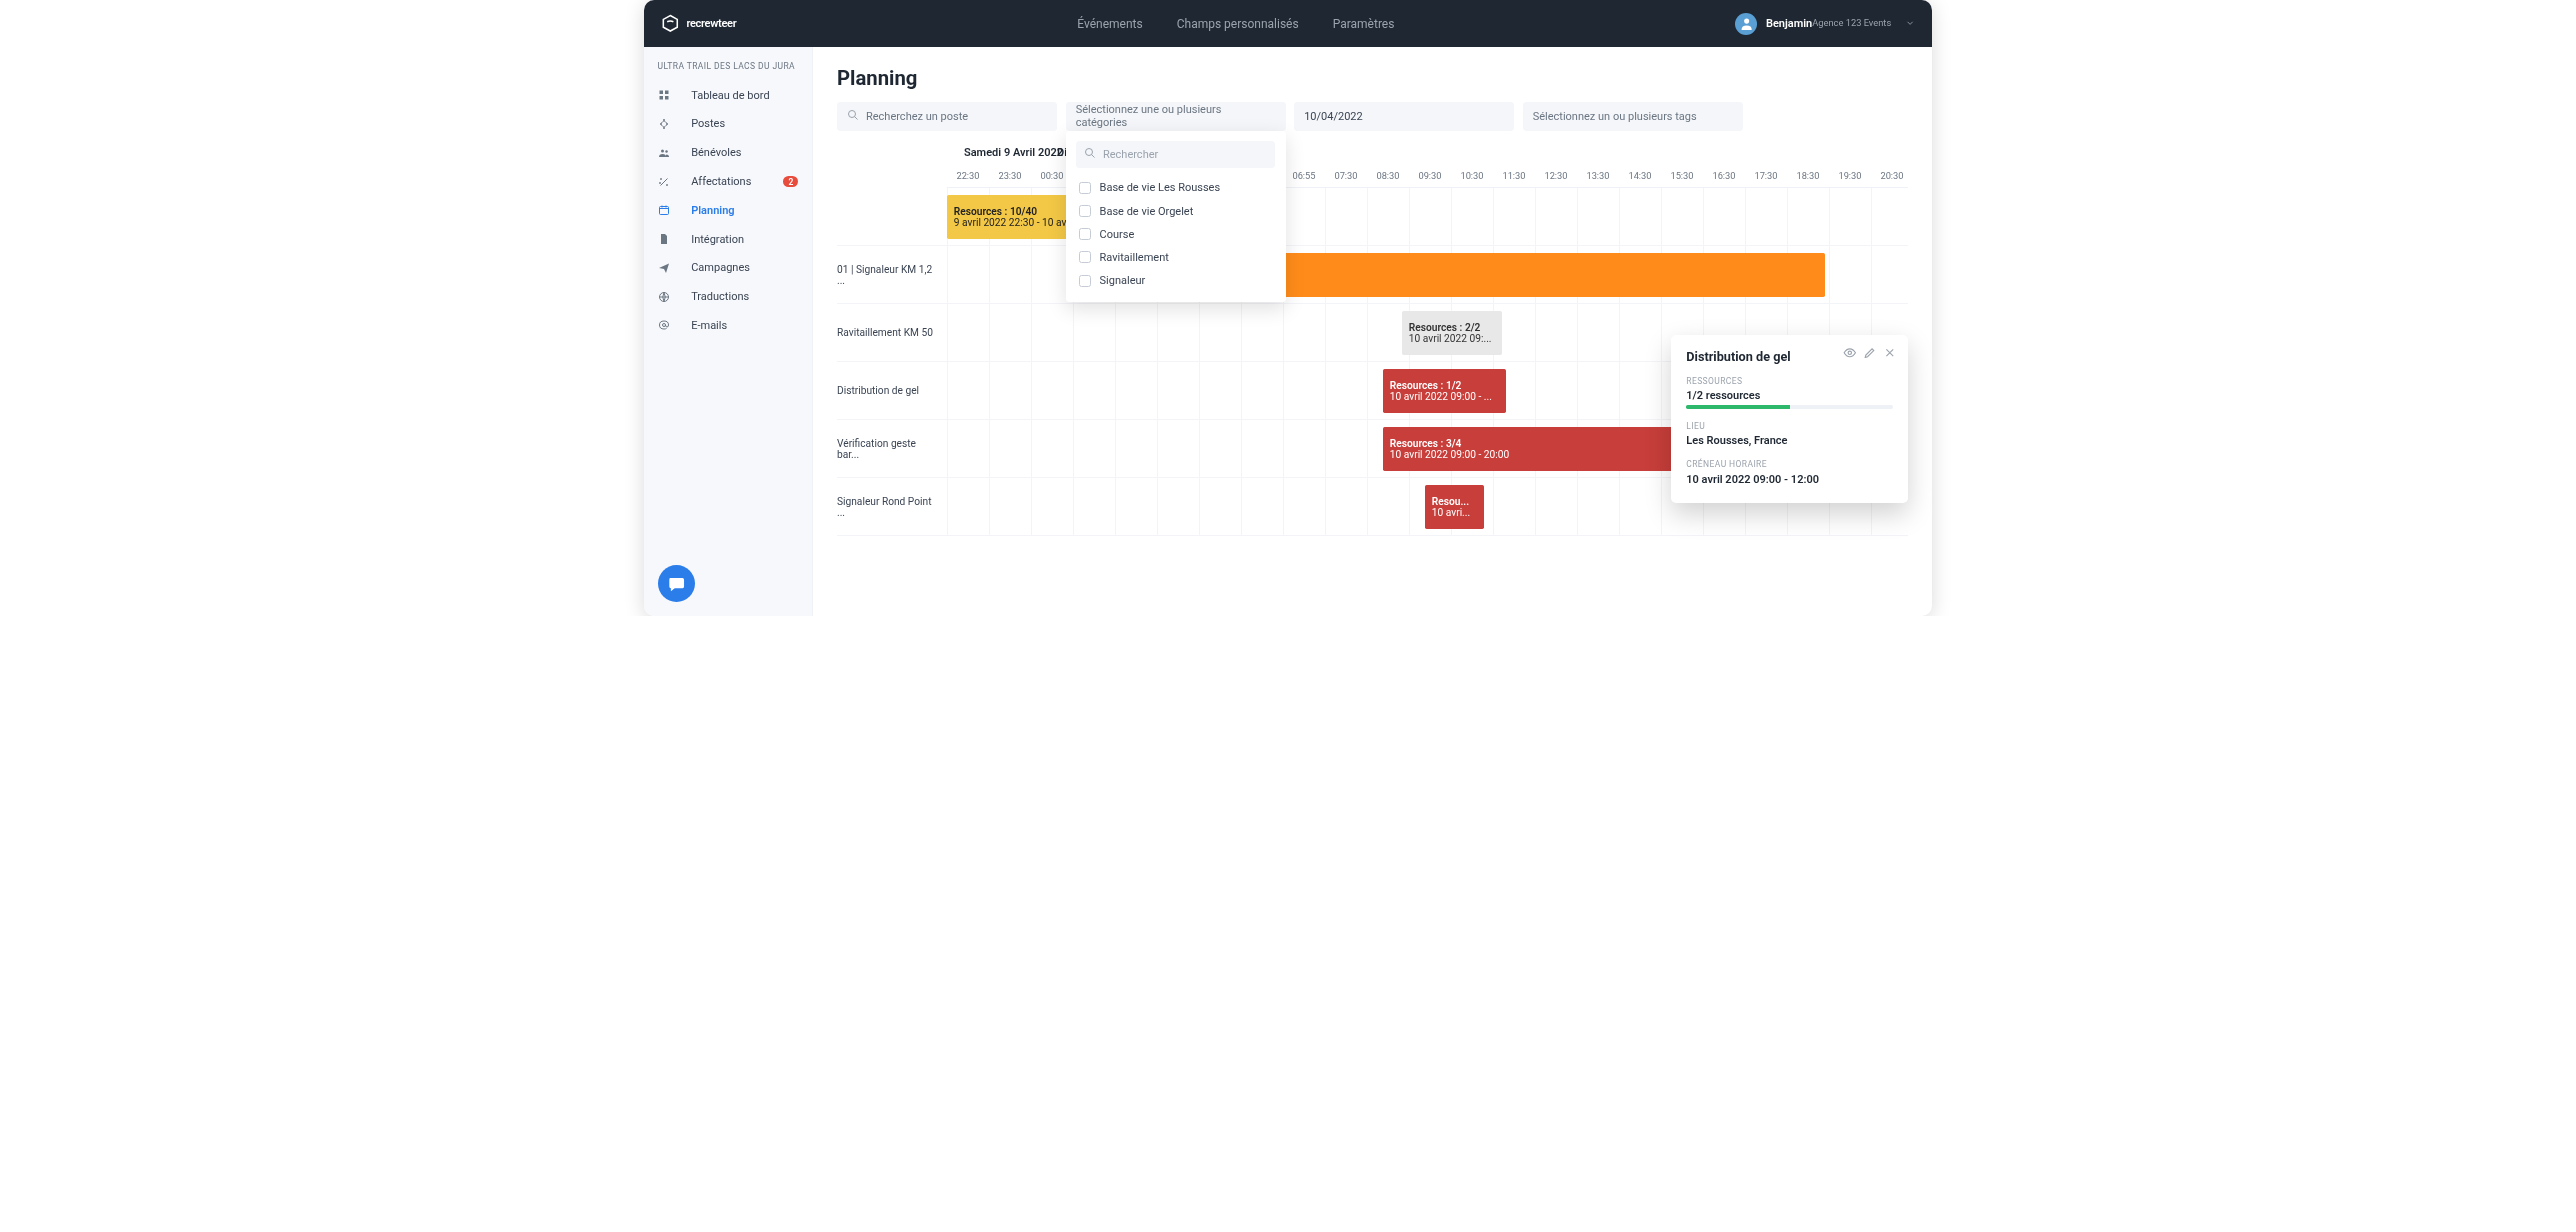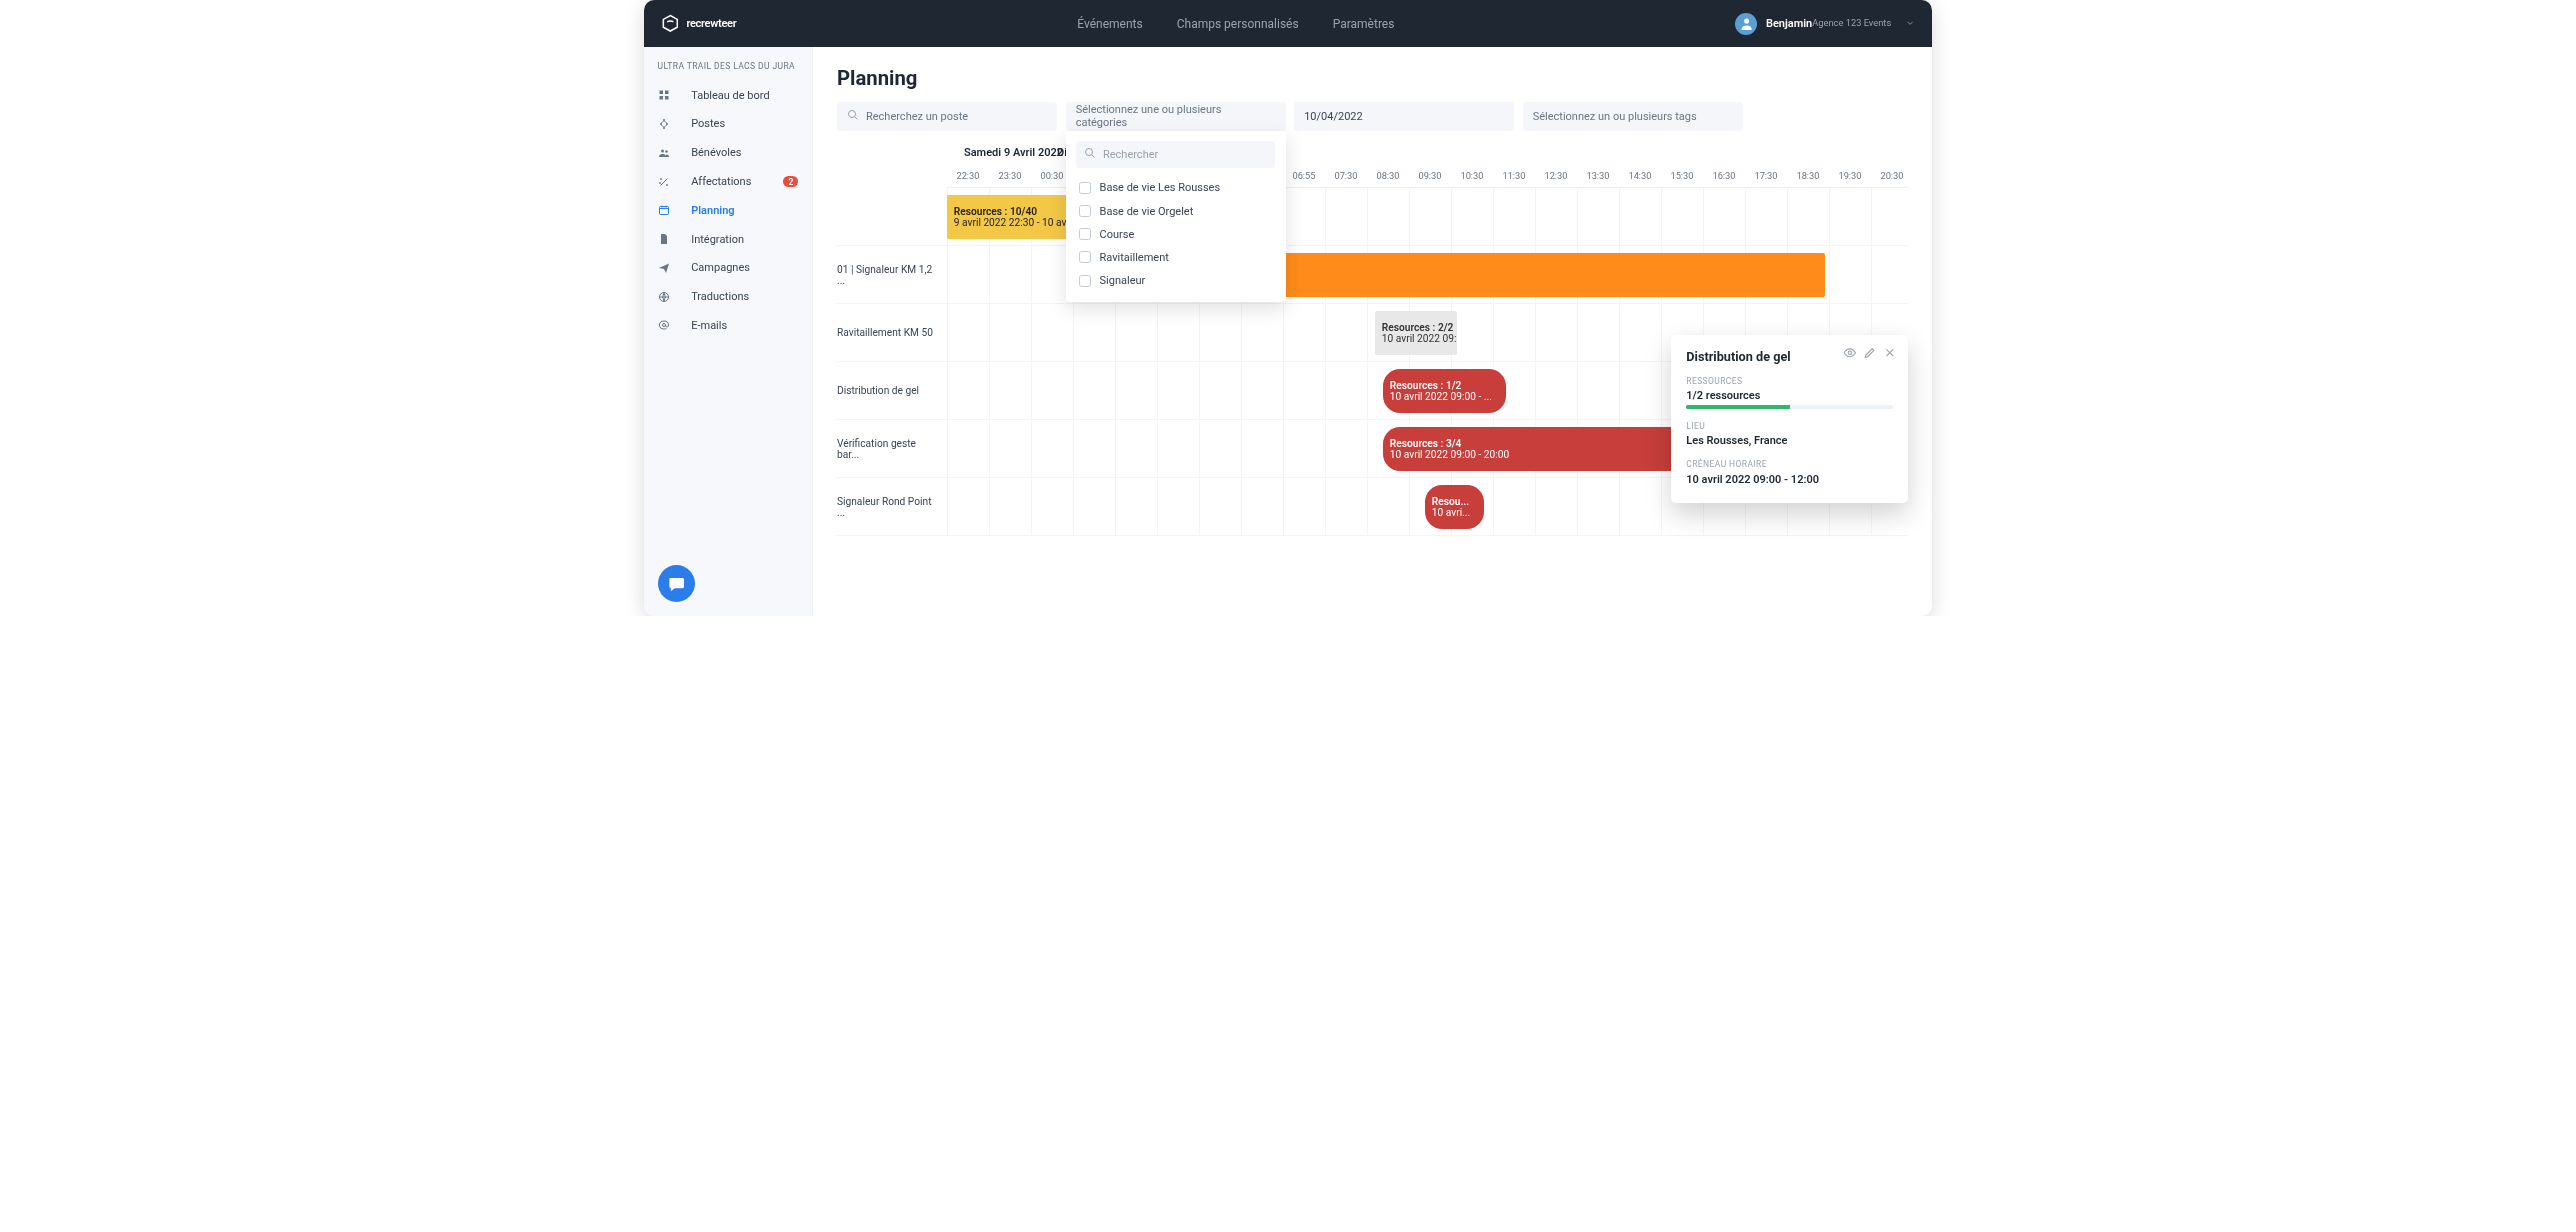--- a/index.html
+++ b/index.html
@@ -43,21 +43,21 @@
 .row { display: flex; height: 58px; border-bottom: 0.8px solid #f2f4f7; position: relative; }
 .row-label { width: 110px; font-size: 10.2px; color: #3a4453; display: flex; align-items: center; padding-right: 6.8px; }
 .row-track { flex: 1; position: relative; }
 .gridlines { position: absolute; inset: 0; display: flex; margin-left: 110px; pointer-events: none; }
 .gridline { width: 42px; border-left: 0.8px solid #f2f4f7; flex-shrink: 0; }
 .task { position: absolute; top: 6.8px; height: 44px; border-radius: 1.7px; padding: 3.4px 6.8px; display: flex; flex-direction: column; justify-content: center; color: #fff; font-size: 10.2px; overflow: hidden; white-space: nowrap; cursor: pointer; }
 .task .line1 { font-weight: 600; }
 .task-yellow { background: #f3c846; color: #222; }
 .task-orange { background: #ff8c1a; }
 .task-grey { background: #e8e8e8; color: #333; }
-.task-red { background: #c73e3a; border-radius: 17px; }
+.task-red { background: #c73e3a; }
 .dropdown { position: absolute; top: 29px; left: 0; width: 220px; background: #fff; border-radius: 3.4px; box-shadow: 0 6.8px 20.3px rgba(0,0,0,0.12); padding: 10.2px; z-index: 50; }
 .dd-search { background: #f4f6f9; border-radius: 3.4px; height: 27px; display: flex; align-items: center; padding: 0 8.5px; font-size: 11px; color: #9ba3ad; margin-bottom: 8.5px; }
 .dd-item { display: flex; align-items: center; gap: 8.5px; padding: 5.1px 3.4px; font-size: 11px; color: #3a4453; cursor: pointer; }
 .dd-check { width: 12px; height: 12px; border: 1.3px solid #c5ccd6; border-radius: 2.5px; flex-shrink: 0; }
 .popover { position: absolute; right: 24px; top: 288px; width: 237px; background: #fff; border-radius: 5.1px; box-shadow: 0 10.2px 27px rgba(0,0,0,0.18); padding: 13.6px 15.3px; z-index: 60; }
 .popover-actions { position: absolute; top: 10.2px; right: 10.2px; display: flex; gap: 5.1px; color: #9ba3ad; }
 .popover-actions span { cursor: pointer; width: 15.3px; height: 15.3px; display: flex; align-items: center; justify-content: center; }
 .popover-title { font-size: 12.7px; font-weight: 700; color: #1e2732; margin-bottom: 12px; }
 .popover-sec { font-size: 8.5px; color: #9ba3ad; letter-spacing: 0.4px; margin-bottom: 3.4px; text-transform: uppercase; }
 .popover-val { font-size: 11px; color: #1e2732; font-weight: 600; margin-bottom: 3.4px; }
@@ -323,21 +323,21 @@
               <div class="task task-orange" style="left:145px; width:733px">
                 <span class="line1"></span>
                 <span>10 avril 2022 02:00 - 19:30</span>
               </div>
             </div>
           </div>
 
           <div class="row">
             <div class="row-label">Ravitaillement KM 50</div>
             <div class="row-track">
-              <div class="task task-grey" style="left:428px; width:82px">
+              <div class="task task-grey" style="left:455px; width:100px">
                 <span class="line1">Resources : 2/2</span>
                 <span>10 avril 2022 09:...</span>
               </div>
             </div>
           </div>
 
           <div class="row">
             <div class="row-label">Distribution de gel</div>
             <div class="row-track">
               <div class="task task-red" style="left:436px; width:123px">

